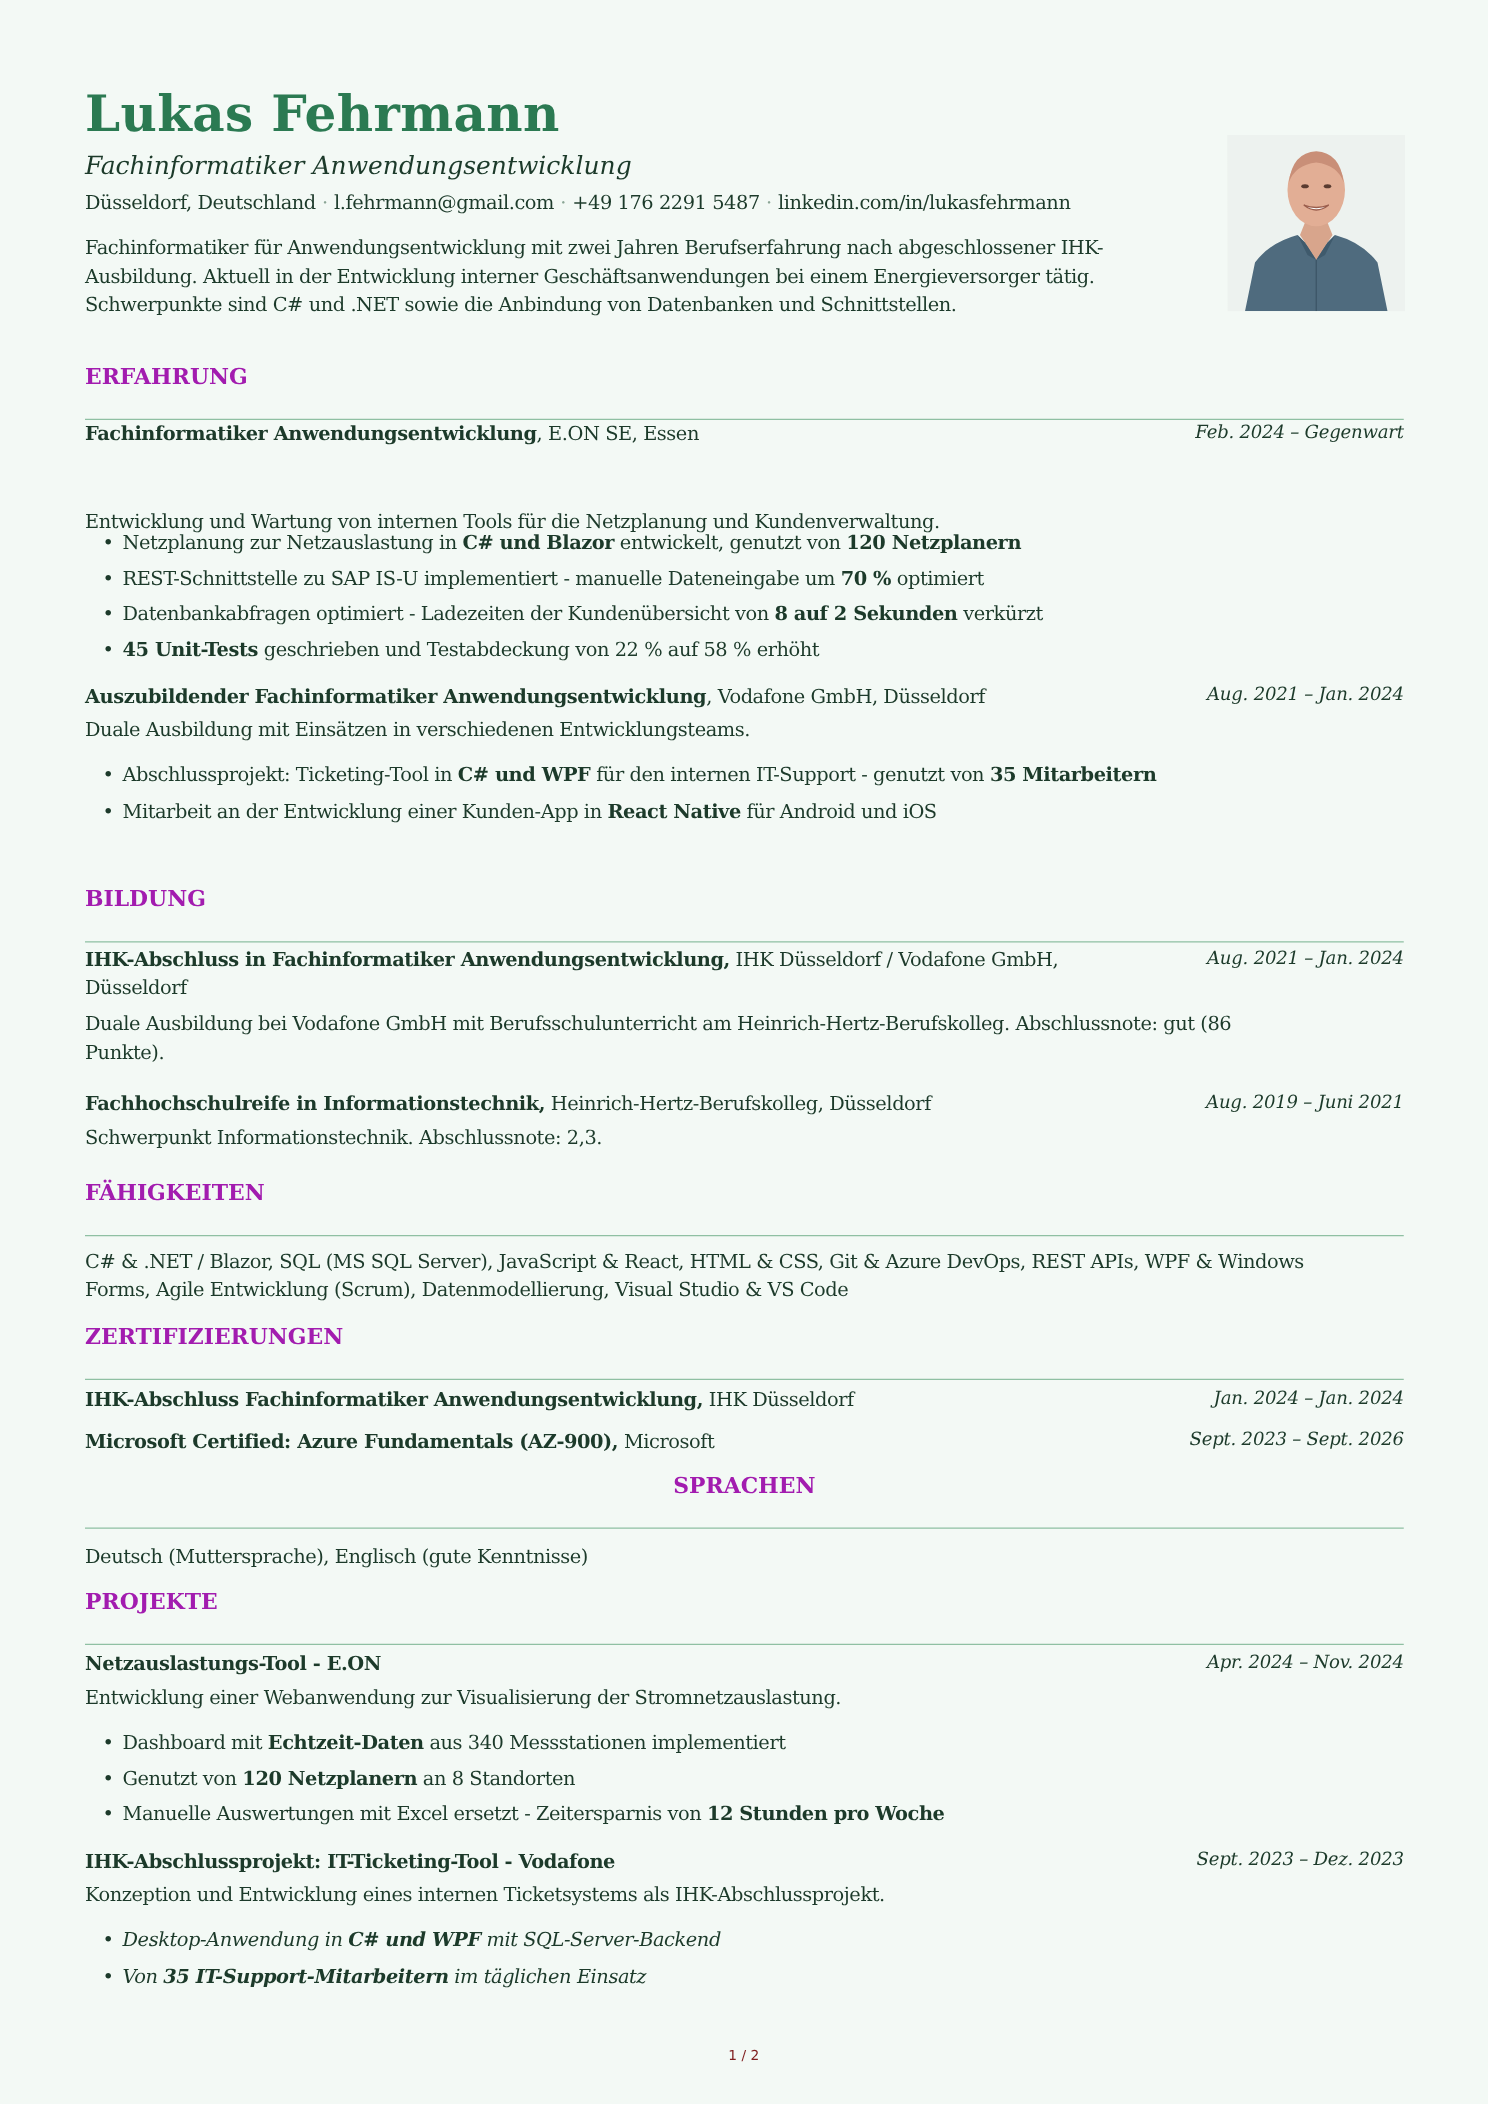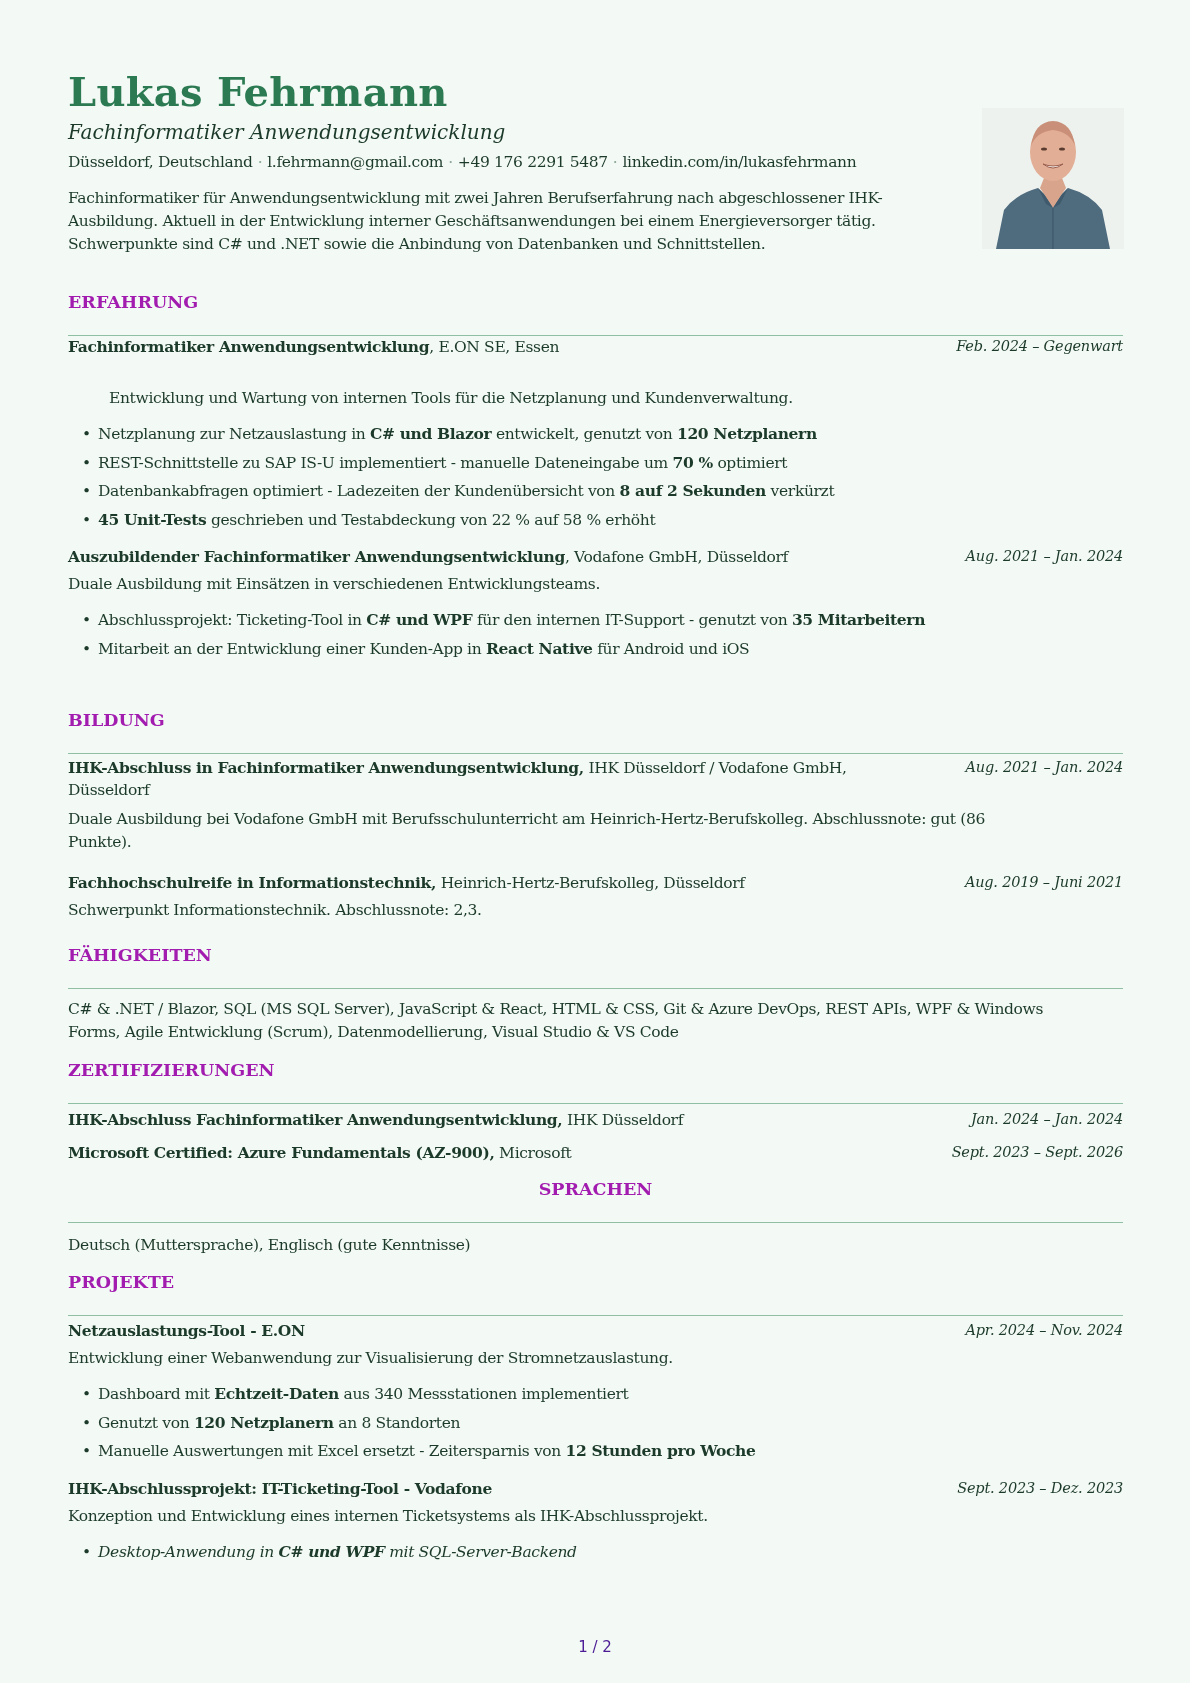--- a/index.html
+++ b/index.html
@@ -60,21 +60,21 @@
     font-size: 15.5px; letter-spacing: -0.35px; line-height: 23px;
   }
   ul.bullets { position: absolute; left: 14px; list-style: none; }
   ul.bullets li {
     font-size: 15.5px; letter-spacing: -0.35px; line-height: 27.5px;
     white-space: nowrap;
   }
   ul.bullets li::before { content: "•"; display: inline-block; width: 16px; color: #1c3a2a; }
   .footer {
     position: absolute; top: 1638px; left: 0; width: 1190px; text-align: center;
-    font-family: "DejaVu Sans", sans-serif; font-size: 15px; color: #4c1d95;
+    font-family: "DejaVu Sans", sans-serif; font-size: 11px; color: #7f1d1d;
   }
 </style>
 </head>
 <body>
 
 <div class="page">
 
   <div class="name">Lukas Fehrmann</div>
   <div class="title">Fachinformatiker Anwendungsentwicklung</div>
   <div class="contact">
@@ -97,21 +97,21 @@
       <path d="M61 56 Q71 64 81 56 Q71 60 61 56 Z" fill="#ffffff" stroke="#9a5d4c" stroke-width="1"></path>
     </svg>
   </div>
 
   <div class="section-head" style="top:292px;">ERFAHRUNG</div>
 
   <div class="row" style="top:335px;">
     <b>Fachinformatiker Anwendungsentwicklung</b><span>, E.ON SE, Essen</span>
     <span class="date">Feb. 2024 – Gegenwart</span>
   </div>
-  <div class="desc" style="top:387px;margin-left:41px;">Entwicklung und Wartung von internen Tools für die Netzplanung und Kundenverwaltung.</div>
+  <div class="desc" style="top:406px;">Entwicklung und Wartung von internen Tools für die Netzplanung und Kundenverwaltung.</div>
   <ul class="bullets" style="top:420px;">
     <li><span>Netzplanung zur Netzauslastung in </span><b>C# und Blazor</b><span> entwickelt, genutzt von </span><b>120 Netzplanern</b></li>
     <li><span>REST-Schnittstelle zu SAP IS-U implementiert - manuelle Dateneingabe um </span><b>70 %</b><span> optimiert</span></li>
     <li><span>Datenbankabfragen optimiert - Ladezeiten der Kundenübersicht von </span><b>8 auf 2 Sekunden</b><span> verkürzt</span></li>
     <li><b>45 Unit-Tests</b><span> geschrieben und Testabdeckung von 22 % auf 58 % erhöht</span></li>
   </ul>
 
   <div class="row" style="top:545px;">
     <b>Auszubildender Fachinformatiker Anwendungsentwicklung</b><span>, Vodafone GmbH, Düsseldorf</span>
     <span class="date">Aug. 2021 – Jan. 2024</span>
@@ -168,16 +168,17 @@
     <li><span>Manuelle Auswertungen mit Excel ersetzt - Zeitersparnis von </span><b>12 Stunden pro Woche</b><span></span></li>
   </ul>
 
   <div class="row" style="top:1477px;">
     <b>IHK-Abschlussprojekt: IT-Ticketing-Tool - Vodafone</b>
     <span class="date">Sept. 2023 – Dez. 2023</span>
   </div>
   <div class="desc" style="top:1505px;">Konzeption und Entwicklung eines internen Ticketsystems als IHK-Abschlussprojekt.</div>
   <ul class="bullets" style="top:1538px;font-style:italic;">
     <li><span>Desktop-Anwendung in </span><b>C# und WPF</b><span> mit SQL-Server-Backend</span></li>
+    <li><span>Von </span><b>35 IT-Support-Mitarbeitern</b><span> im täglichen Einsatz</span></li>
   </ul>
 </div>
 
 <div class="footer">1 / 2</div>
 
 </body></html>

